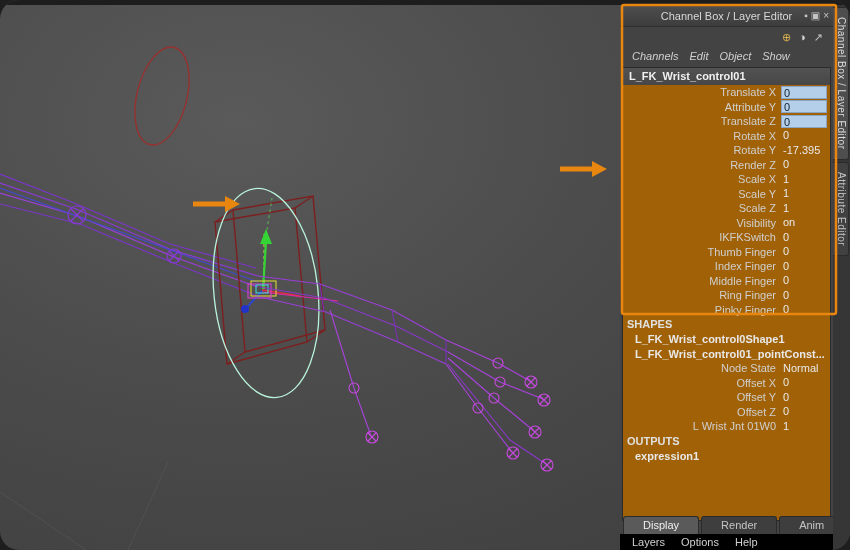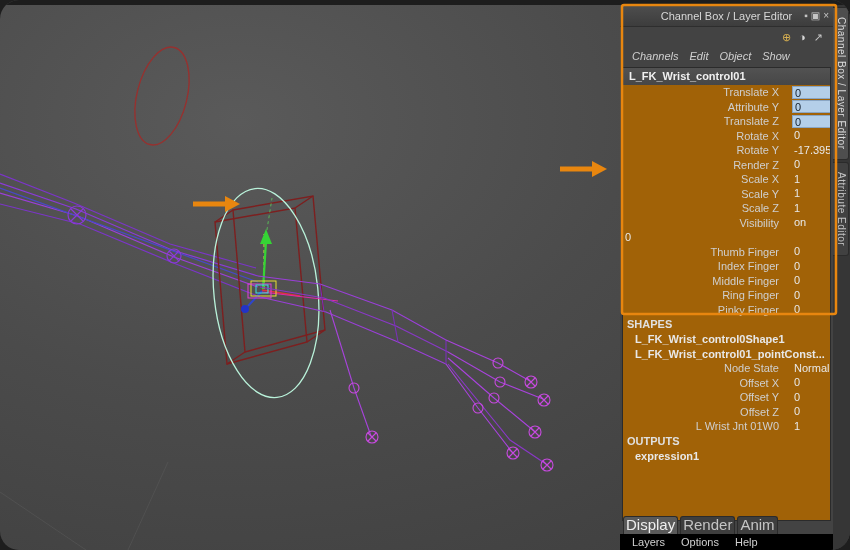--- a/index.html
+++ b/index.html
@@ -35,34 +35,34 @@
   .menu-item { color:#d0d0d0; font-size:11px; cursor:default; }
 
   .content { position:absolute; left:2px; right:2px; top:62px; height:454px;
     background:#a16207; border:1px solid #2b2b2b; overflow:hidden; }
 
   .object-name { height:17px; line-height:17px; font-weight:bold; color:#f0f0f0;
     padding-left:6px; background:linear-gradient(#525252,#474747);
     white-space:nowrap; overflow:hidden; }
 
   .attr-row { display:flex; height:14.5px; align-items:center; }
-  .attr-label { flex:0 0 158px; text-align:right; padding-right:13px; color:#cfcfcf;
-    font-size:11px; white-space:nowrap; overflow:hidden;margin-left:11px; }
+  .attr-label { flex:0 0 158px; text-align:right; padding-right:5px; color:#cfcfcf;
+    font-size:11px; white-space:nowrap; overflow:hidden; }
   .attr-value { flex:0 0 46px; height:13px; line-height:12px; padding-left:2px;
     color:#e8e8e8; font-size:11px; }
   .attr-value.highlight { background:#b4cfe9; color:#14202e; border:1px solid #8aa6c4; }
 
   .section-header { height:15px; line-height:15px; font-weight:bold; color:#e0e0e0;
     padding-left:4px; }
   .shape-name { height:14.5px; line-height:14.5px; font-weight:bold; color:#e8e8e8;
     padding-left:12px; white-space:nowrap; overflow:hidden; }
 
   .bottom-tabs { position:absolute; left:3px; bottom:16px; height:18px; display:flex; gap:2px; z-index:5; }
-  .tab { padding:0 2px; line-height:16px; background:#3e3e3e; border:1px solid #2b2b2b;
-    border-bottom:none; border-radius:3px 3px 0 0; color:#c4c4c4; font-size:15px; cursor:default; }
+  .tab { padding:0 19px; line-height:16px; background:#3e3e3e; border:1px solid #2b2b2b;
+    border-bottom:none; border-radius:3px 3px 0 0; color:#c4c4c4; font-size:11px; cursor:default; }
   .tab.active { background:#5a5a5a; color:#eeeeee; }
   .bottom-menus { position:absolute; left:0; bottom:0; width:100%; height:16px;
     background:#000000; display:flex; align-items:center; gap:16px; padding-left:12px; z-index:5; }
 
   
   .side-strip { position:absolute; left:833px; top:5px; width:17px; height:545px;
     background:#363636; z-index:4; }
   .side-tab { writing-mode:vertical-rl; font-size:10px; letter-spacing:0.5px;
     color:#dcdcdc; background:#4e4e4e; border:1px solid #2b2b2b; border-left:none;
     border-radius:0 3px 3px 0; padding:9px 1px; margin-top:2px; width:16px;
@@ -220,20 +220,21 @@
           </div>
           <div class="attr-row">
             <span class="attr-label">Scale Z</span>
             <span class="attr-value">1</span>
           </div>
           <div class="attr-row">
             <span class="attr-label">Visibility</span>
             <span class="attr-value">on</span>
           </div>
           <div class="attr-row">
+            <span class="attr-label">IKFKSwitch</span>
             <span class="attr-value">0</span>
           </div>
           <div class="attr-row">
             <span class="attr-label">Thumb Finger</span>
             <span class="attr-value">0</span>
           </div>
           <div class="attr-row">
             <span class="attr-label">Index Finger</span>
             <span class="attr-value">0</span>
           </div>

